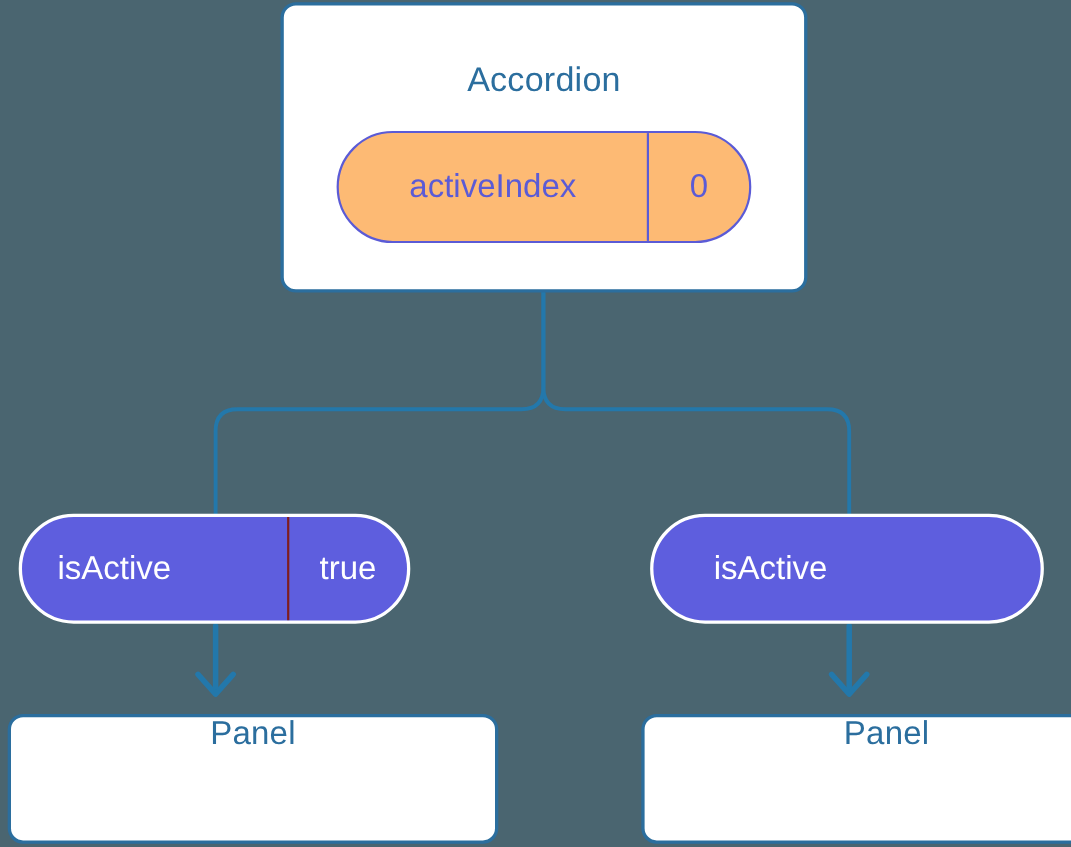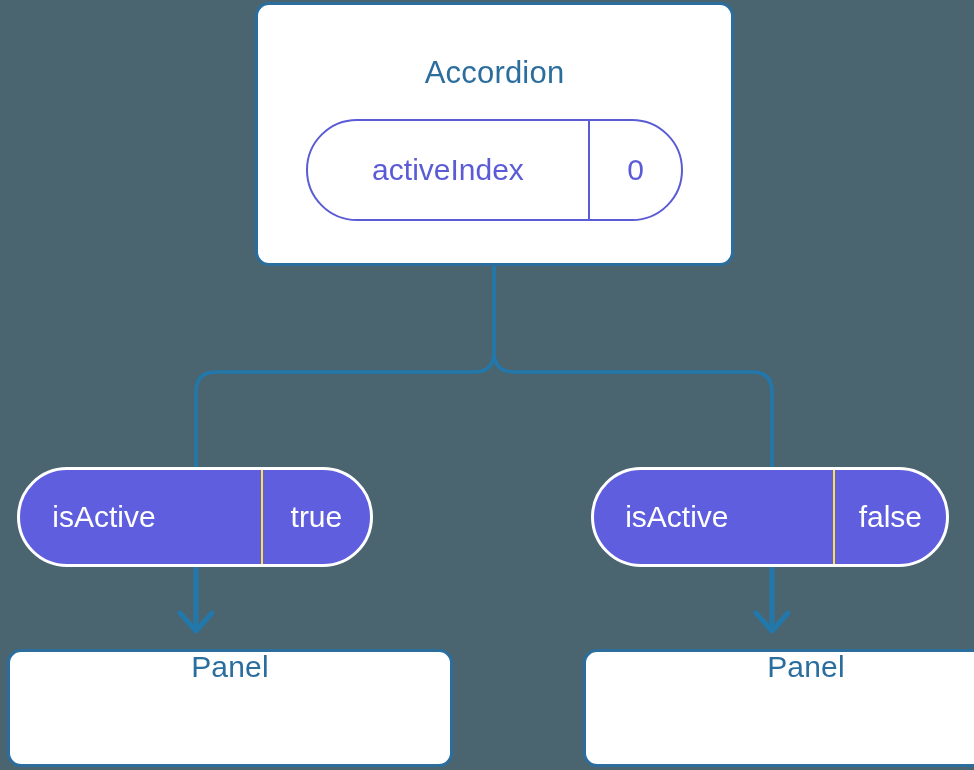--- a/index.html
+++ b/index.html
@@ -76,42 +76,42 @@
     display: flex;
     align-items: center;
     justify-content: center;
     box-sizing: border-box;
     white-space: nowrap;
     line-height: 1;
   }
 
   
   .pill.outline {
-    background: #ffffff;
+    background: #fdba74;
     border: 2px solid #5b5bd6;
   }
   .pill.outline .pill-key,
   .pill.outline .pill-val {
     color: #5b5bd6;
     font-size: 30px;
   }
   .pill.outline .pill-val { border-left: 2px solid #5b5bd6; }
 
   
   .pill.filled {
     background: #5e5ede;
     border: 3px solid #ffffff;
     gap: 25px;
   }
   .pill.filled .pill-key,
   .pill.filled .pill-val {
     color: #ffffff;
     font-size: 30px;
   }
-  .pill.filled .pill-val { border-left: 2px solid #fde047; margin-left: 48px; }
+  .pill.filled .pill-val { border-left: 2px solid #7f1d1d; margin-left: 48px; }
 
   
   #state-pill-activeindex {
     left: 306px;
     top: 119px;
     width: 377px;
     height: 102px;
   }
   #state-pill-activeindex .pill-key { width: 283px; }
   #state-pill-activeindex .pill-val { width: 94px; }
@@ -178,20 +178,19 @@
     <div class="pill-key">isActive</div>
     <div class="pill-val">true</div>
   </div>
 
   <div class="card panel-card" id="panel-card-left">
     <div class="card-title">Panel</div>
   </div>
 
   <div class="pill filled" id="state-pill-isactive-false">
     <div class="pill-key">isActive</div>
-    <div class="pill-val">false</div>
   </div>
 
   <div class="card panel-card" id="panel-card-right">
     <div class="card-title">Panel</div>
   </div>
 
 </div>
 
 </body></html>

